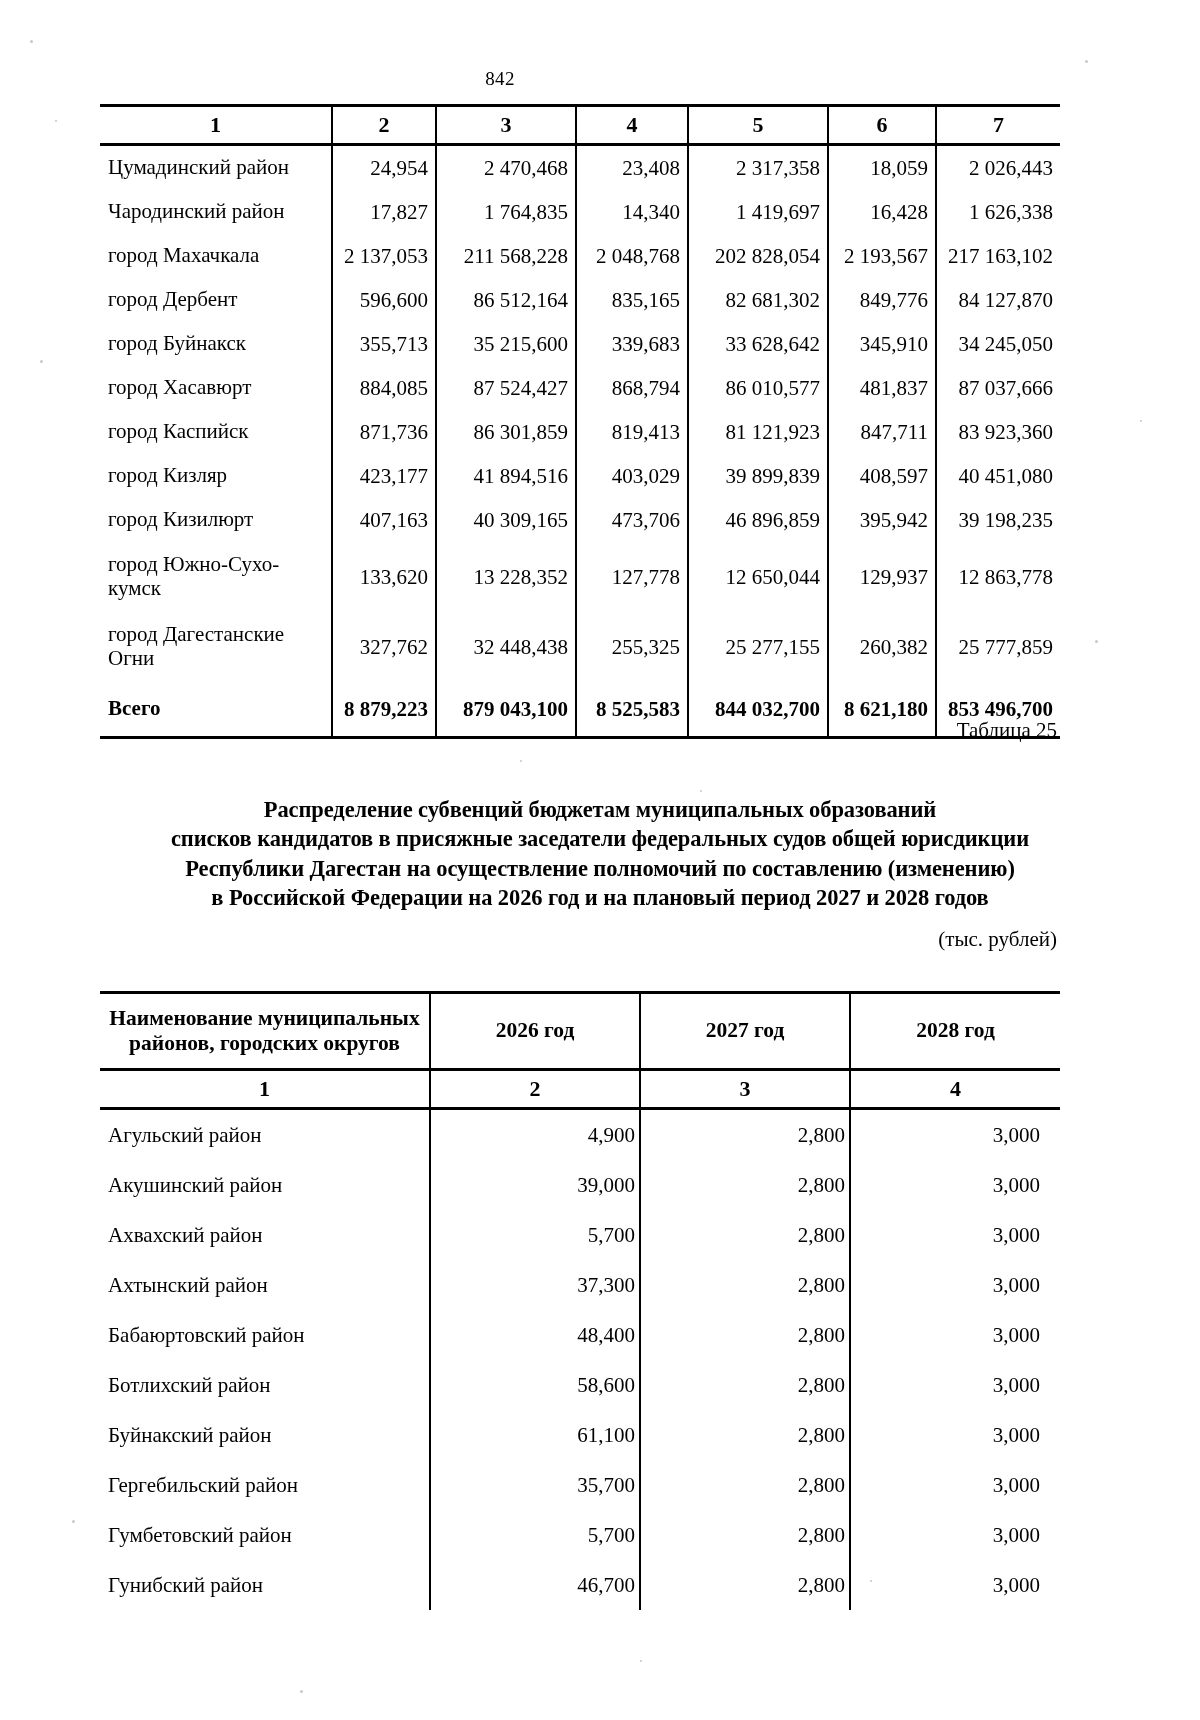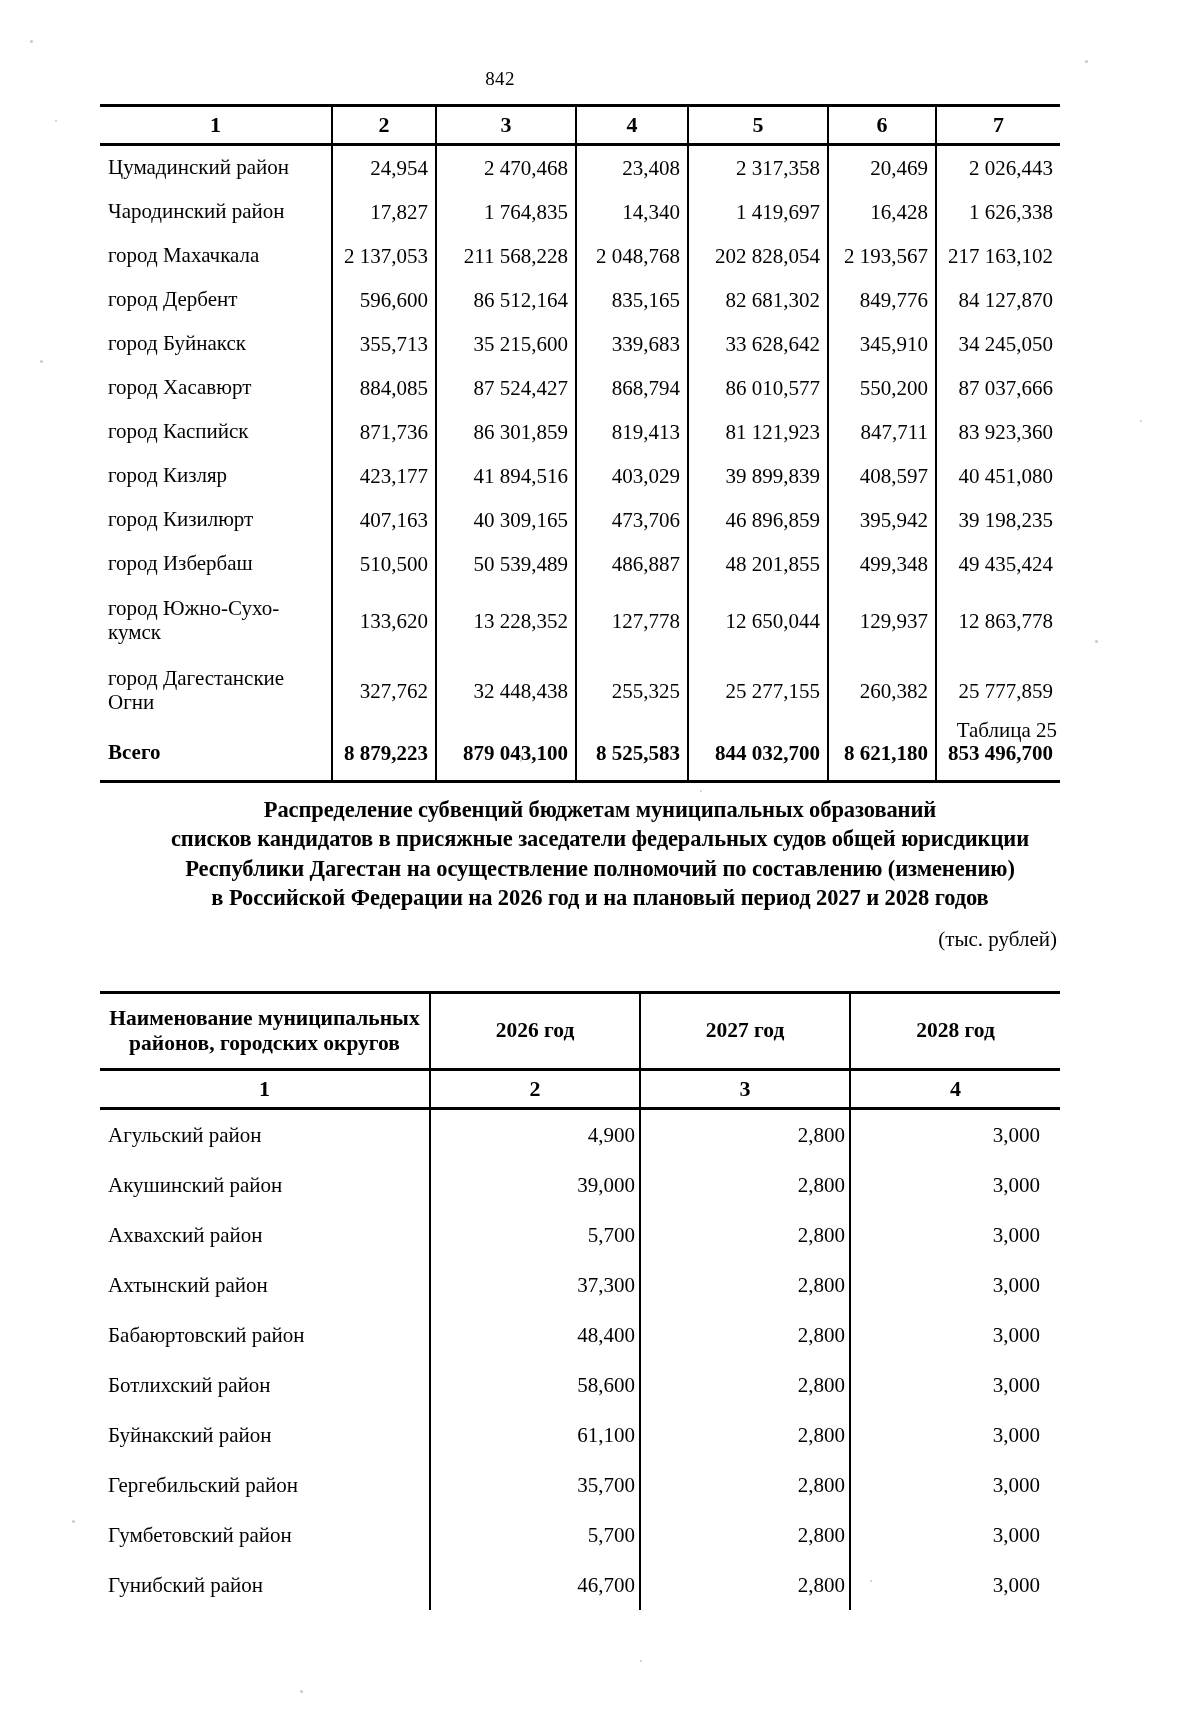--- a/index.html
+++ b/index.html
@@ -217,21 +217,21 @@
             <td>5</td>
             <td>6</td>
             <td>7</td>
           </tr>
           <tr class="data-row">
             <td class="name">Цумадинский район</td>
             <td class="num">24,954</td>
             <td class="num">2 470,468</td>
             <td class="num">23,408</td>
             <td class="num">2 317,358</td>
-            <td class="num">20,469</td>
+            <td class="num">18,059</td>
             <td class="num last">2 026,443</td>
           </tr>
           <tr class="data-row">
             <td class="name">Чародинский район</td>
             <td class="num">17,827</td>
             <td class="num">1 764,835</td>
             <td class="num">14,340</td>
             <td class="num">1 419,697</td>
             <td class="num">16,428</td>
             <td class="num last">1 626,338</td>
@@ -262,21 +262,21 @@
             <td class="num">33 628,642</td>
             <td class="num">345,910</td>
             <td class="num last">34 245,050</td>
           </tr>
           <tr class="data-row">
             <td class="name">город Хасавюрт</td>
             <td class="num">884,085</td>
             <td class="num">87 524,427</td>
             <td class="num">868,794</td>
             <td class="num">86 010,577</td>
-            <td class="num">550,200</td>
+            <td class="num">481,837</td>
             <td class="num last">87 037,666</td>
           </tr>
           <tr class="data-row">
             <td class="name">город Каспийск</td>
             <td class="num">871,736</td>
             <td class="num">86 301,859</td>
             <td class="num">819,413</td>
             <td class="num">81 121,923</td>
             <td class="num">847,711</td>
             <td class="num last">83 923,360</td>
@@ -291,29 +291,20 @@
             <td class="num last">40 451,080</td>
           </tr>
           <tr class="data-row">
             <td class="name">город Кизилюрт</td>
             <td class="num">407,163</td>
             <td class="num">40 309,165</td>
             <td class="num">473,706</td>
             <td class="num">46 896,859</td>
             <td class="num">395,942</td>
             <td class="num last">39 198,235</td>
-          </tr>
-          <tr class="data-row">
-            <td class="name">город Избербаш</td>
-            <td class="num">510,500</td>
-            <td class="num">50 539,489</td>
-            <td class="num">486,887</td>
-            <td class="num">48 201,855</td>
-            <td class="num">499,348</td>
-            <td class="num last">49 435,424</td>
           </tr>
           <tr class="data-row tall">
             <td class="name">город Южно-Сухо-<br>кумск</td>
             <td class="num">133,620</td>
             <td class="num">13 228,352</td>
             <td class="num">127,778</td>
             <td class="num">12 650,044</td>
             <td class="num">129,937</td>
             <td class="num last">12 863,778</td>
           </tr>

